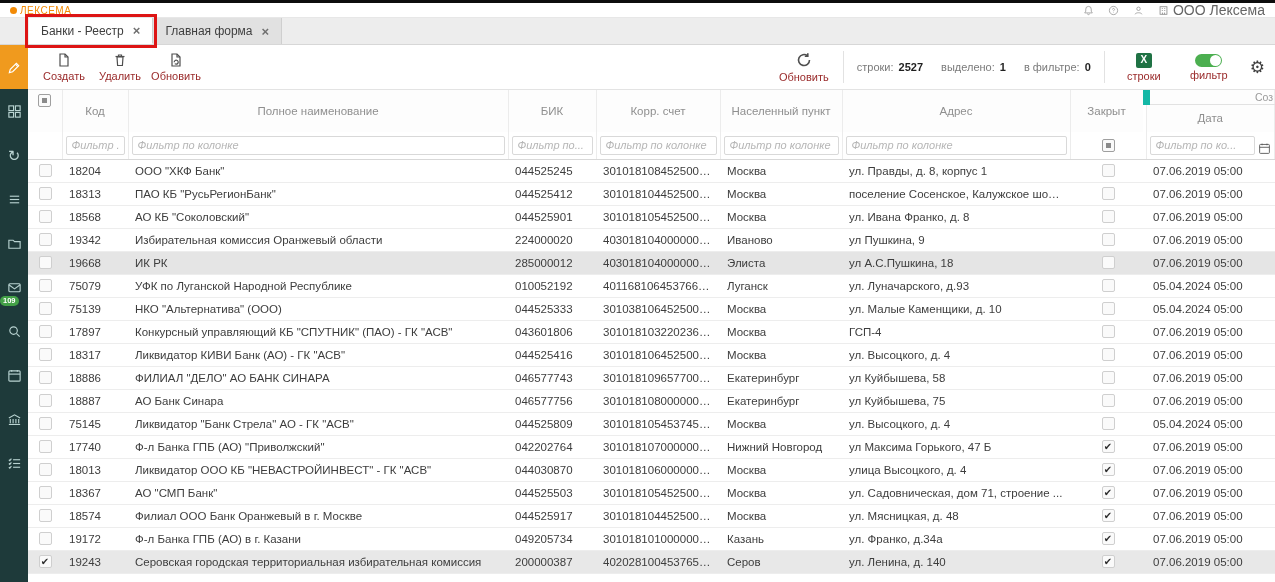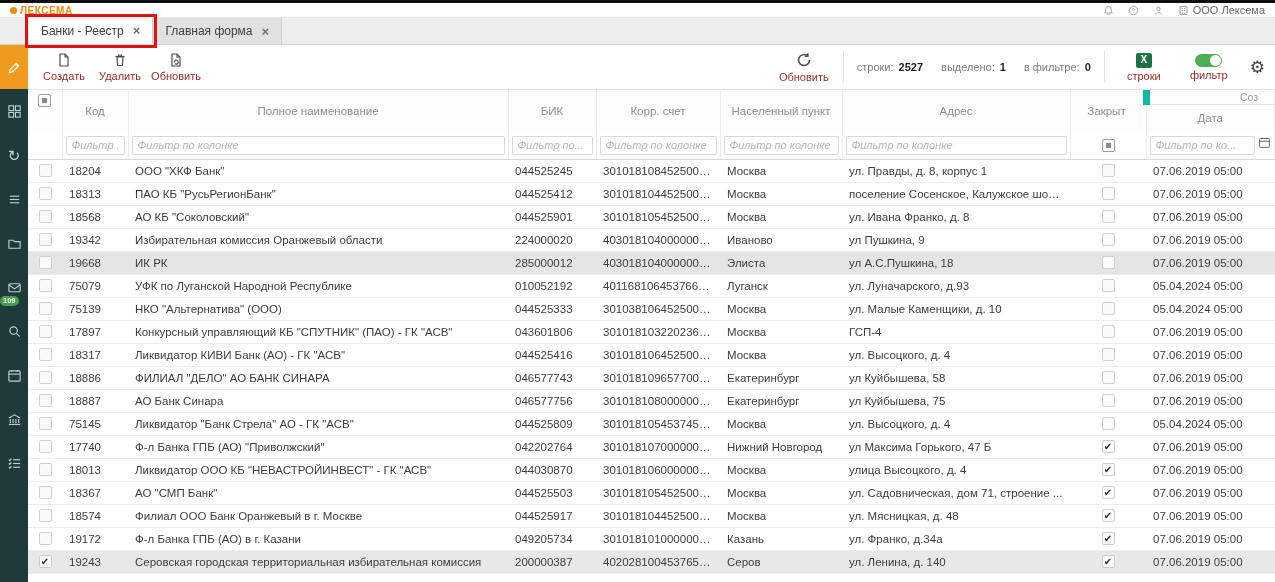--- a/index.html
+++ b/index.html
@@ -1,25 +1,25 @@
 <!DOCTYPE html>
 <html><head>
 <meta charset="utf-8">
 <style>
   *{margin:0;padding:0;box-sizing:border-box}
   html,body{width:1275px;height:582px;overflow:hidden}
   body{font-family:"Liberation Sans","DejaVu Sans",sans-serif;background:#fff;color:#333}
 
   .topbar{height:3px;background:#0d0d0d}
   .app-header{height:15px;background:#fff;border-bottom:1px solid #e7e7e7;display:flex;align-items:center;padding:0 10px}
-  .logo{display:flex;align-items:center;gap:3px;color:#f28a05;font-weight:bold;font-size:10px;letter-spacing:.5px}
+  .logo{display:flex;align-items:center;gap:3px;color:#f28a05;font-weight:normal;font-size:10px;letter-spacing:.5px}
   .logo-dot{width:7px;height:7px;border-radius:50%;background:#f28a05}
   .hdr-right{margin-left:auto;display:flex;align-items:center;gap:14px;color:#8b8b8b}
   .hdr-ic svg{stroke:#9a9a9a;fill:none;stroke-width:1.2;display:block}
-  .company{display:flex;align-items:center;gap:4px;color:#666;font-size:11px}
+  .company{display:flex;align-items:center;gap:4px;color:#666;font-size:14px}
   .company svg{stroke:#8a8a8a;fill:none;stroke-width:1.2}
 
   .tabbar{height:27px;background:#ededed;border-bottom:1px solid #d7d7d7;display:flex;padding-left:29px}
   .tab{height:26px;display:flex;align-items:center;gap:9px;padding:0 12px;font-size:12px;color:#3f3f3f;background:#e1e1e1;border-right:1px solid #cfcfcf;cursor:pointer;white-space:nowrap}
   .tab.active{background:#fff;border-bottom:1px solid #fff;margin-bottom:-1px;position:relative;z-index:3;outline:3px solid #dd1414;outline-offset:1px}
   .tab .x{color:#6f6f6f;font-size:13px;font-weight:bold;line-height:1}
 
   .mainrow{display:flex;height:537px}
   .sidebar{width:28px;flex:none;background:#1e3a3a;display:flex;flex-direction:column}
   .sb-item{height:44px;display:flex;align-items:center;justify-content:center;position:relative;cursor:pointer;color:#b9d3d1}
@@ -40,26 +40,26 @@
   .xl{width:16px;height:15px;background:#1f7244;border-radius:2px;color:#fff;font-weight:bold;font-size:10px;display:flex;align-items:center;justify-content:center;line-height:1}
   .toggle{width:27px;height:13px;border-radius:7px;background:#4caf50;position:relative;cursor:pointer}
   .toggle::after{content:"";position:absolute;right:1px;top:1px;width:11px;height:11px;border-radius:50%;background:#fff}
   .gear{font-size:17px;color:#3f3f3f;cursor:pointer;margin-left:2px;line-height:1}
 
   .grid-wrap{flex:1;overflow:hidden}
   table{border-collapse:collapse;table-layout:fixed;width:1247px;font-size:11.5px}
   thead th{font-weight:normal;color:#8f8f8f;background:#fdfdfd;border-right:1px solid #ececec;text-align:center;vertical-align:middle;overflow:hidden;white-space:nowrap}
   th.h-cb{vertical-align:top;padding-top:4px}
   .group-row th{height:12px}
-  .g-date{font-size:10.5px;color:#9a9a9a;text-align:right !important;padding-right:16px;border-bottom:1px solid #e2e2e2;border-left:7px solid #14b8a6;height:14px !important}
+  .g-date{font-size:10.5px;color:#9a9a9a;text-align:right !important;padding-right:1px;border-bottom:1px solid #e2e2e2;border-left:7px solid #14b8a6;height:14px !important}
   .label-row th{height:28px}
   .filter-row th{height:27px;padding:0 3px;border-bottom:1px solid #d8d8d8;background:#fff}
   .flt{width:100%;height:19px;border:1px solid #d9d9d9;border-radius:2px;font-size:11px;padding:0 5px;color:#555;font-family:inherit;background:#fff}
   .flt::placeholder{color:#b6b6b6;font-style:italic}
-  .fwrap{display:flex;align-items:flex-start;gap:3px}
+  .fwrap{display:flex;align-items:flex-end;gap:3px}
   .fwrap svg{stroke:#555;fill:none;stroke-width:1.1;flex:none}
 
   tbody td{height:23px;padding:0 7px;border-bottom:1px solid #ededed;color:#3d3d3d;white-space:nowrap;overflow:hidden;text-overflow:ellipsis;background:transparent}
   tbody tr{cursor:pointer}
   tbody tr.hover{background:#e5e5e5}
   tbody tr.selected{background:#e8e8e8}
   td.c-cb,td.c-closed,th.f-closed{text-align:center;padding:0}
 
   .cb{display:inline-block;width:13px;height:13px;border:1px solid #cfcfcf;border-radius:2px;background:#fafafa;font-size:10px;line-height:12px;color:#2e2e2e;text-align:center;vertical-align:middle;cursor:pointer;position:relative}
   .cb.indet{border-color:#9f9f9f}

